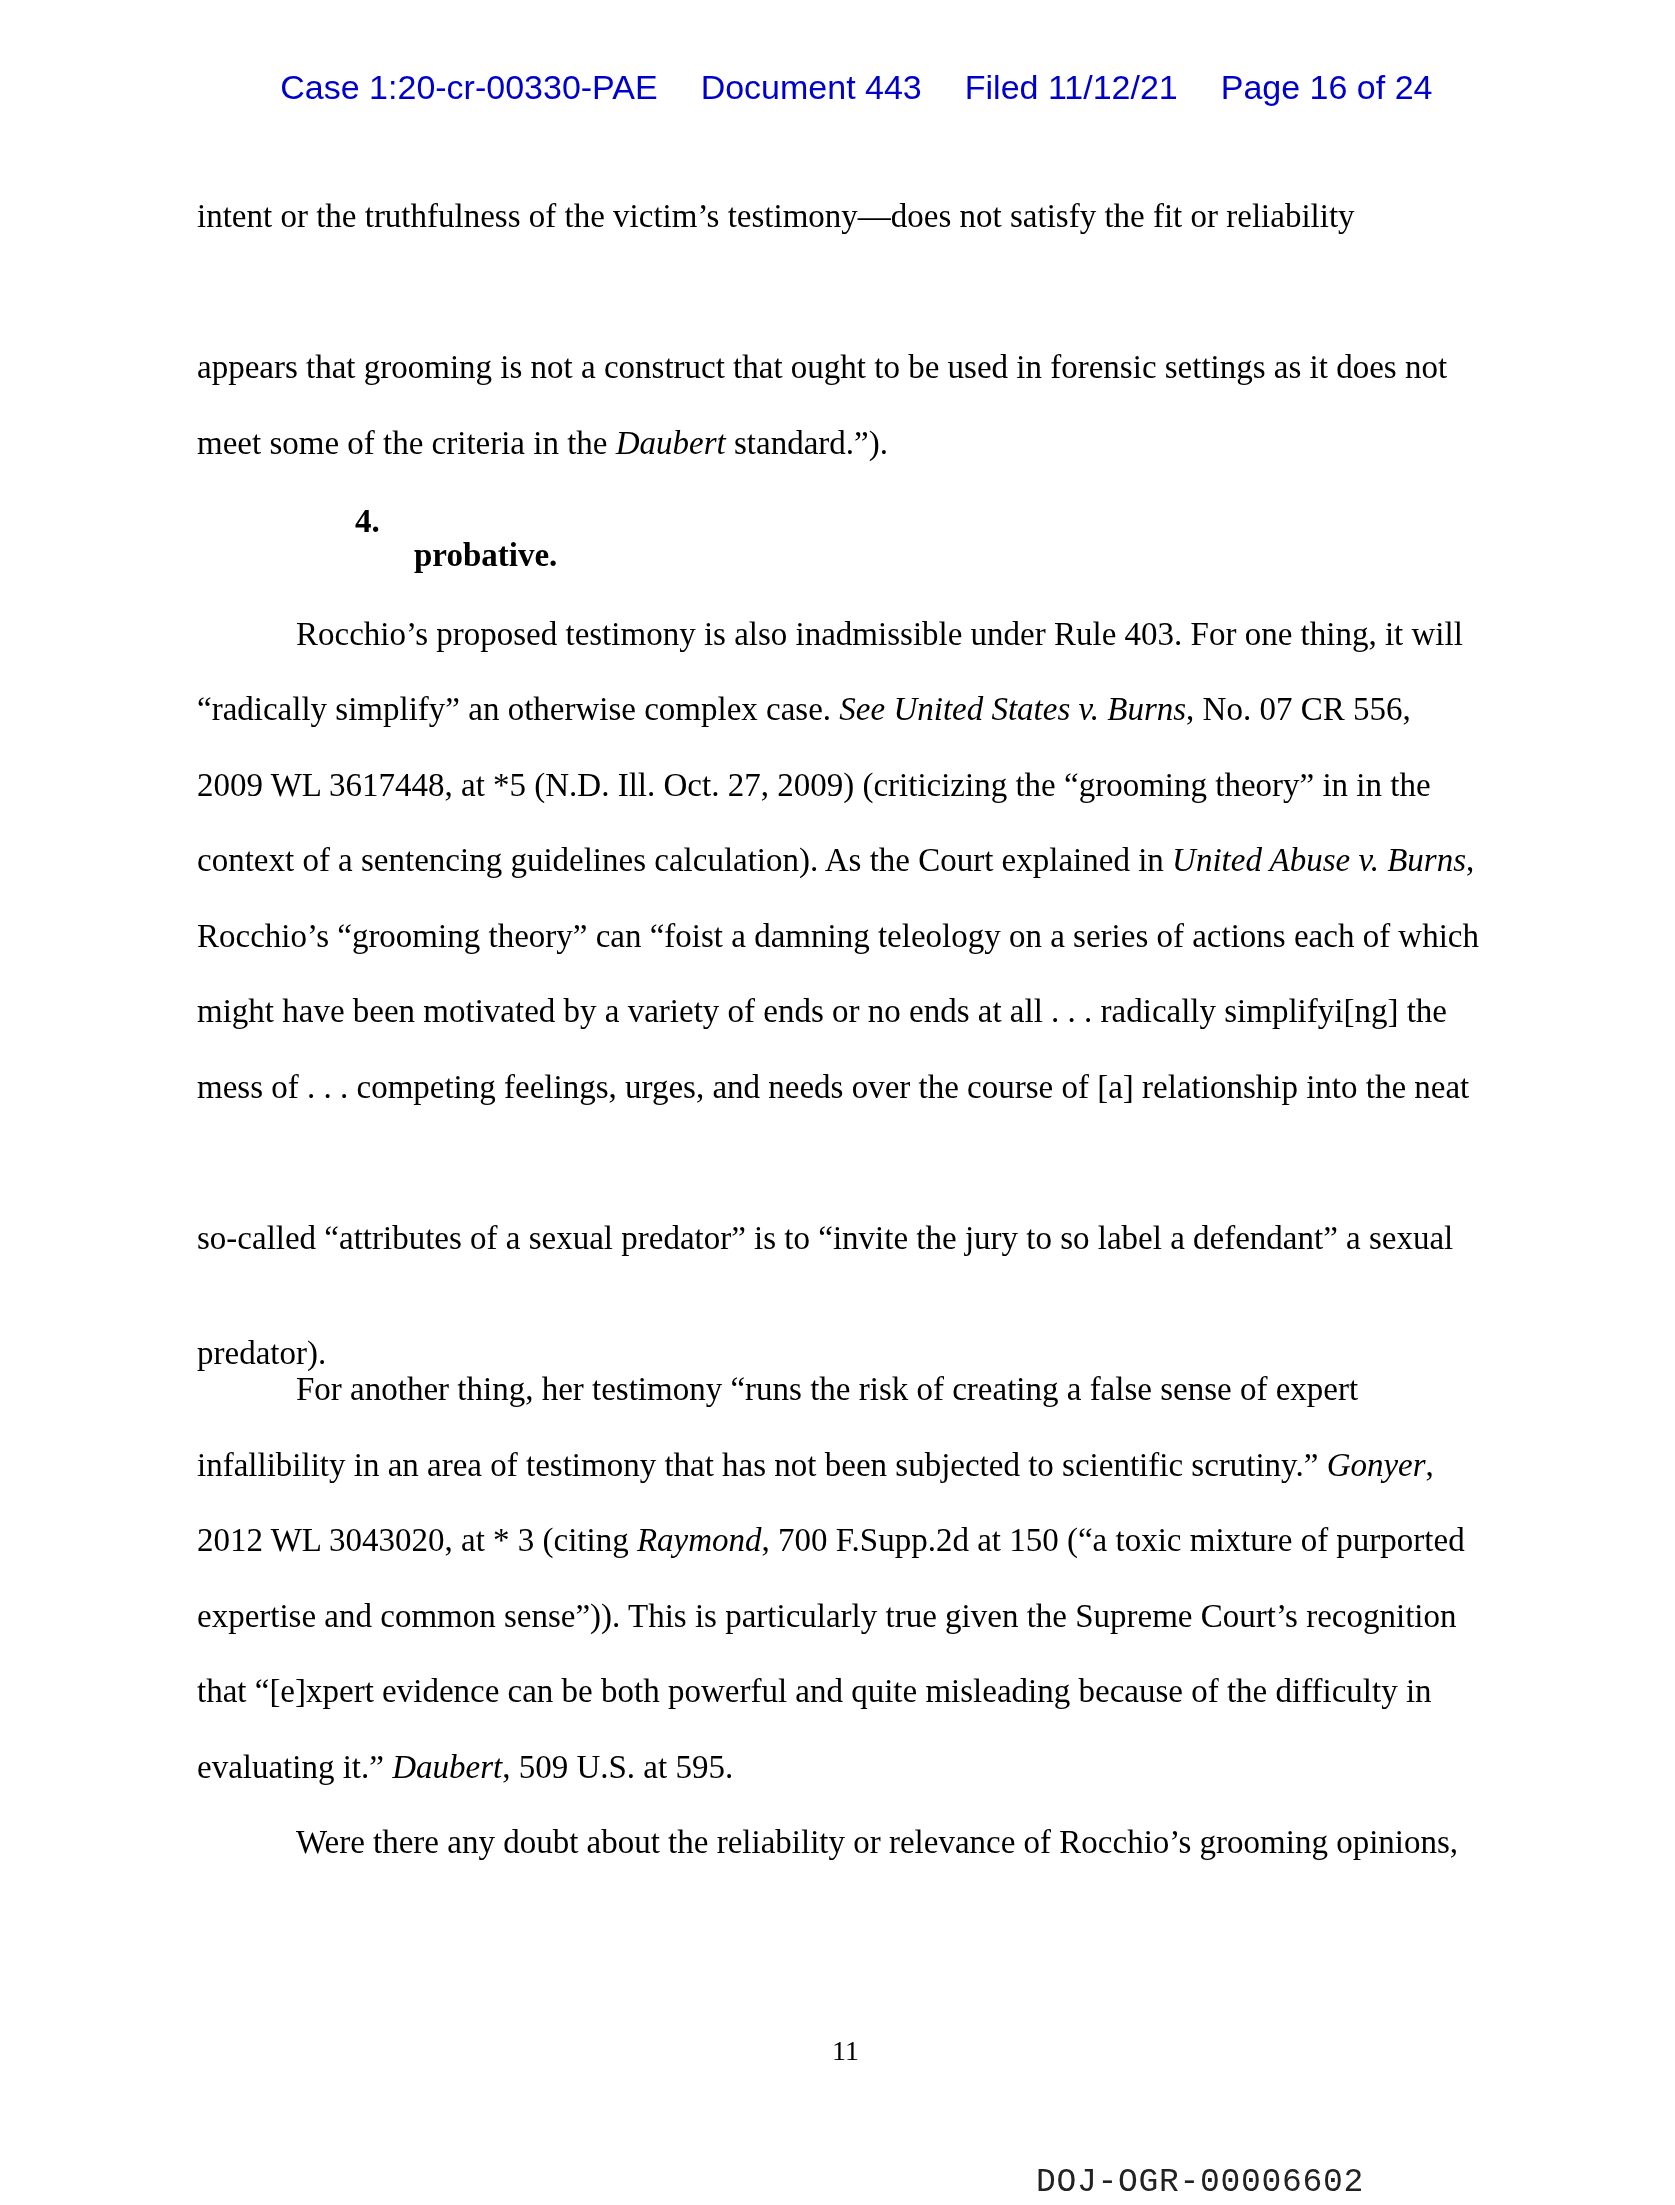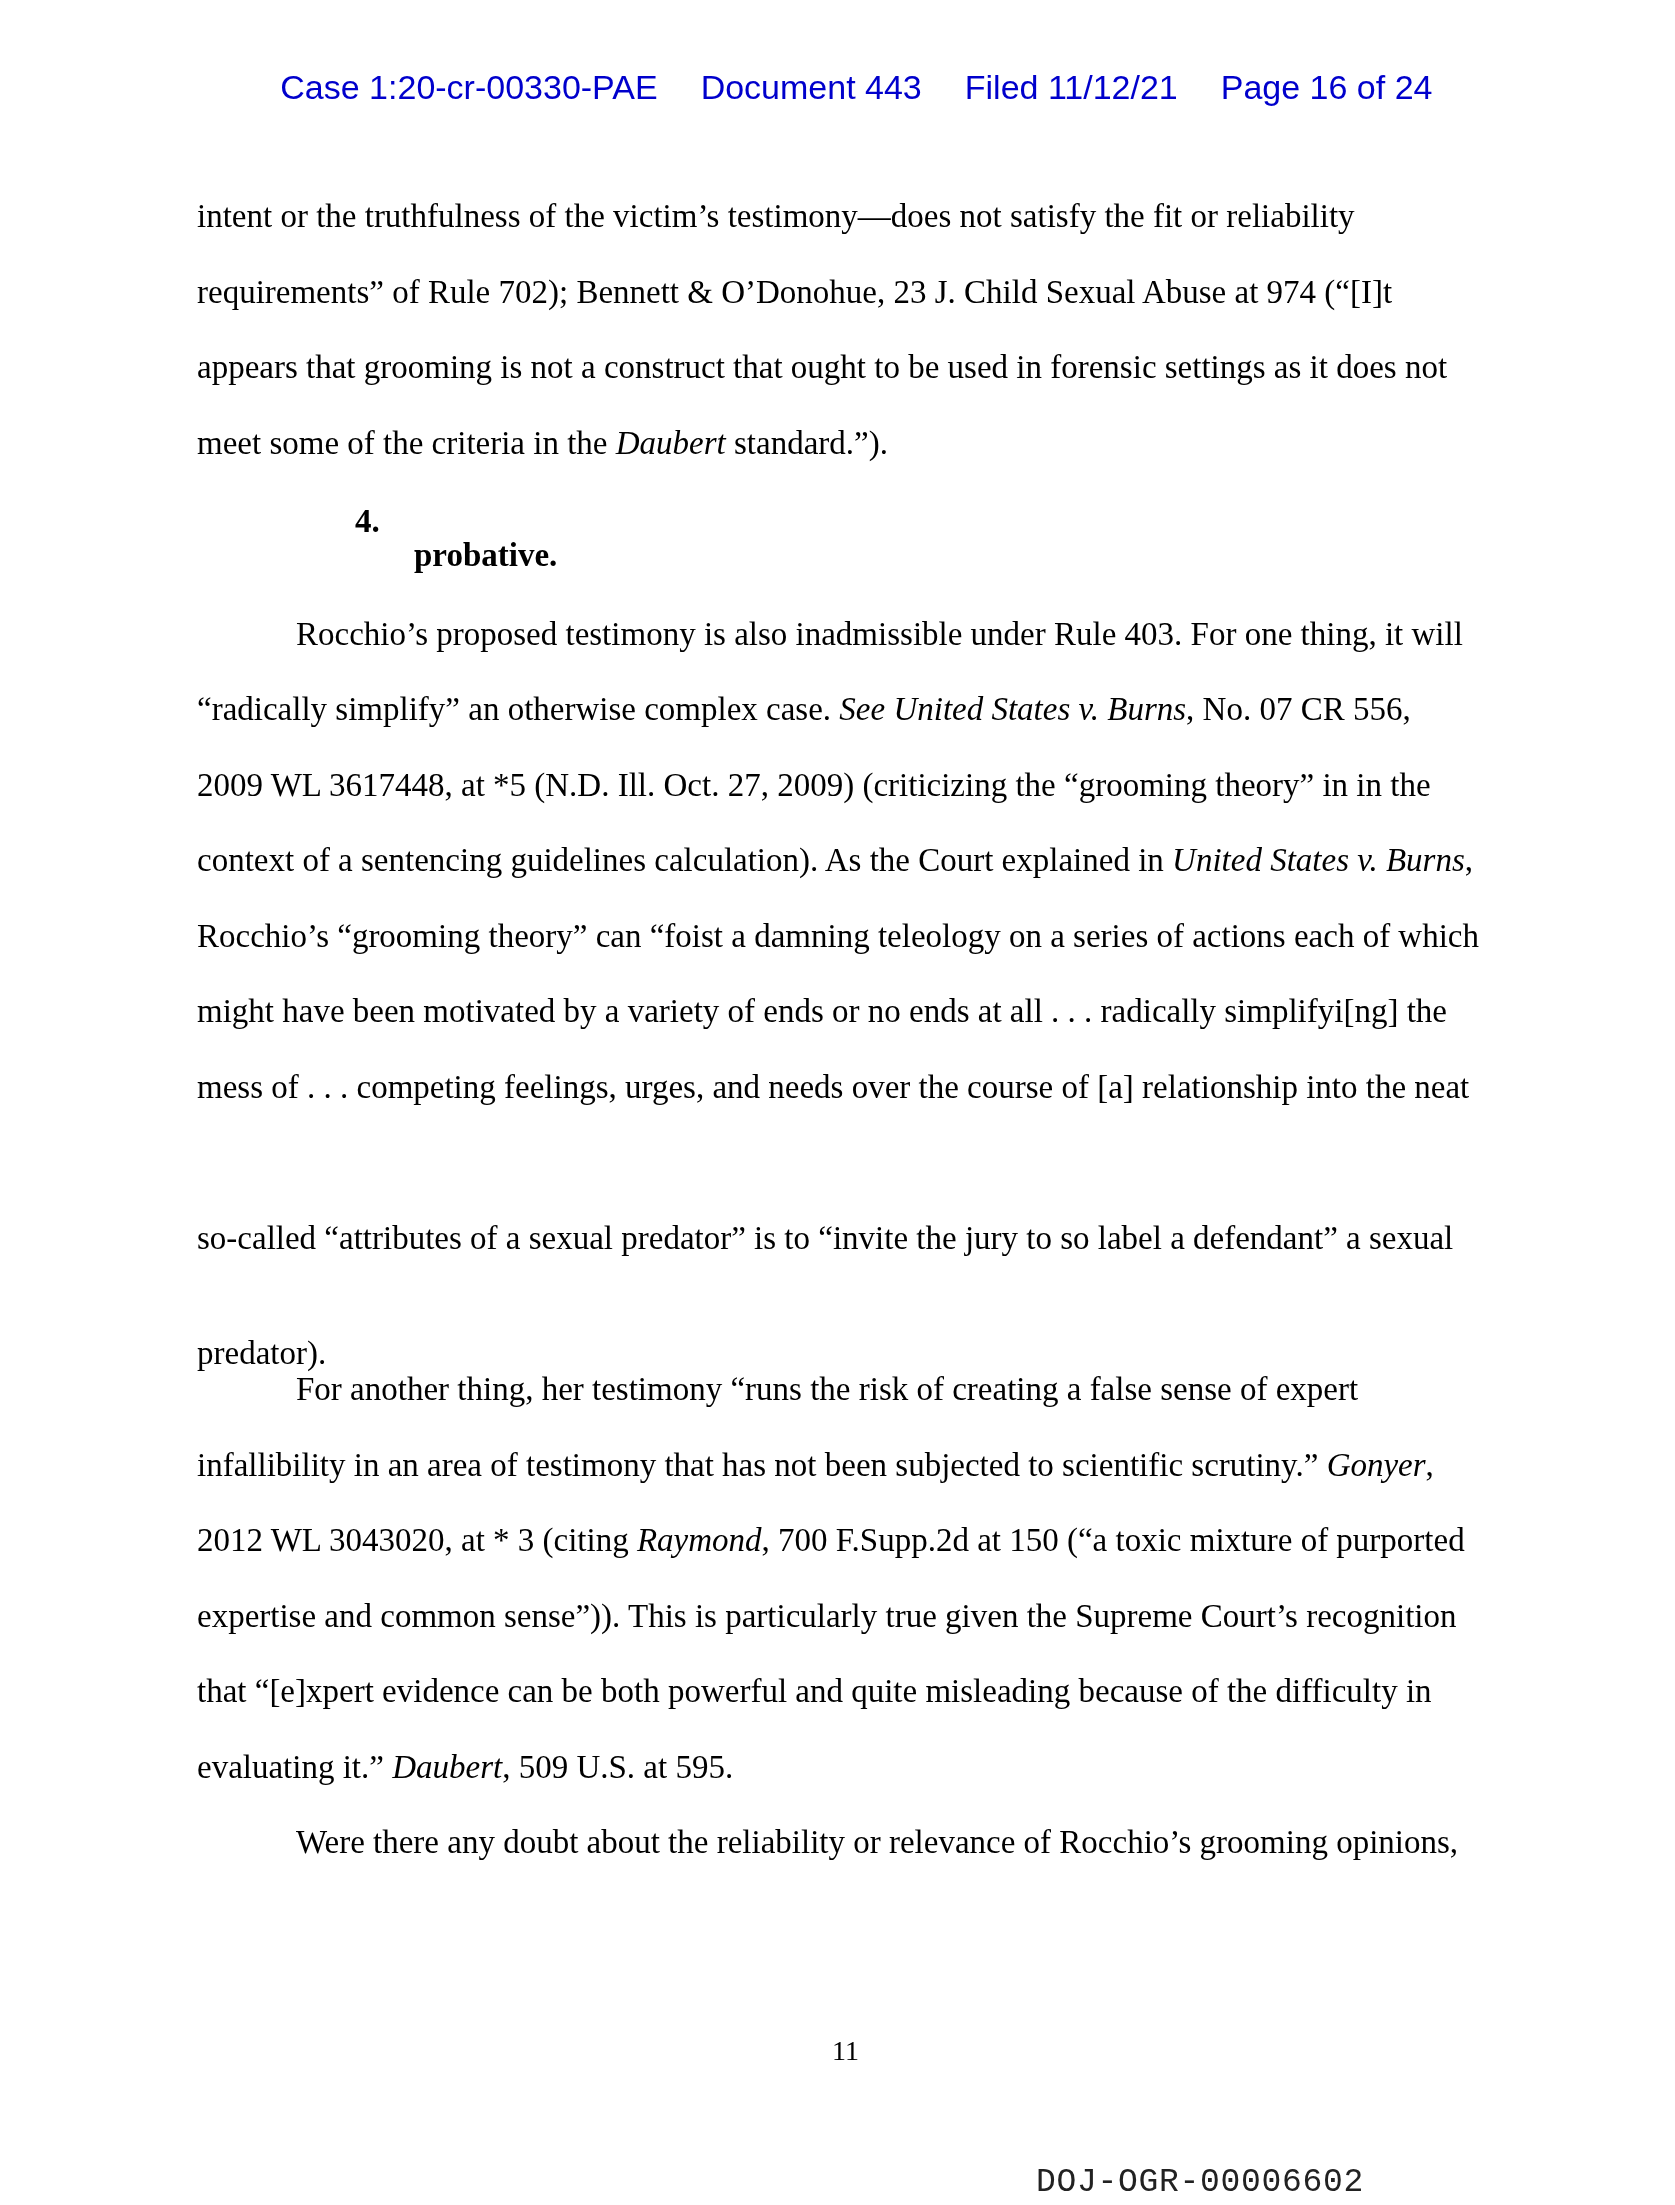--- a/index.html
+++ b/index.html
@@ -36,31 +36,30 @@
 </head>
 <body>
 
 <div class="page">
 
   <div class="hdr" style="color:#0000CC">
     <span>Case 1:20-cr-00330-PAE</span><span class="gap"></span><span>Document 443</span><span class="gap"></span><span>Filed 11/12/21</span><span class="gap"></span><span>Page 16 of 24</span>
   </div>
 
   <div class="line" style="top:198px">intent or the truthfulness of the victim’s testimony—does not satisfy the fit or reliability</div>
-  <div class="line" style="top:274px">requirements” of Rule 702); Bennett &amp; O’Donohue, 23 J. Child Sexual Abuse at 974 (“[I]t</div>
   <div class="line" style="top:349px">appears that grooming is not a construct that ought to be used in forensic settings as it does not</div>
   <div class="line" style="top:425px"><span>meet some of the criteria in the </span><i>Daubert</i><span> standard.”).</span></div>
 
   <div class="head" style="left:355px; top:503px">4.</div>
   <div class="head" style="left:414px; top:537px">probative.</div>
 
   <div class="line indent" style="top:616px">Rocchio’s proposed testimony is also inadmissible under Rule 403. For one thing, it will</div>
   <div class="line" style="top:691px"><span>“radically simplify” an otherwise complex case. </span><i>See United States v. Burns</i><span>, No. 07 CR 556,</span></div>
   <div class="line" style="top:767px">2009 WL 3617448, at *5 (N.D. Ill. Oct. 27, 2009) (criticizing the “grooming theory” in in the</div>
-  <div class="line" style="top:842px"><span>context of a sentencing guidelines calculation). As the Court explained in </span><i>United States v. Burns</i><span>,</span></div>
+  <div class="line" style="top:842px"><span>context of a sentencing guidelines calculation). As the Court explained in </span><i>United Abuse v. Burns</i><span>,</span></div>
   <div class="line" style="top:918px">Rocchio’s “grooming theory” can “foist a damning teleology on a series of actions each of which</div>
   <div class="line" style="top:993px">might have been motivated by a variety of ends or no ends at all . . . radically simplifyi[ng] the</div>
   <div class="line" style="top:1069px">mess of . . . competing feelings, urges, and needs over the course of [a] relationship into the neat</div>
   <div class="line" style="top:1220px">so-called “attributes of a sexual predator” is to “invite the jury to so label a defendant” a sexual</div>
   <div class="line" style="top:1335px">predator).</div>
 
   <div class="line indent" style="top:1371px">For another thing, her testimony “runs the risk of creating a false sense of expert</div>
   <div class="line" style="top:1447px"><span>infallibility in an area of testimony that has not been subjected to scientific scrutiny.” </span><i>Gonyer</i><span>,</span></div>
   <div class="line" style="top:1522px"><span>2012 WL 3043020, at * 3 (citing </span><i>Raymond</i><span>, 700 F.Supp.2d at 150 (“a toxic mixture of purported</span></div>
   <div class="line" style="top:1598px">expertise and common sense”)). This is particularly true given the Supreme Court’s recognition</div>

